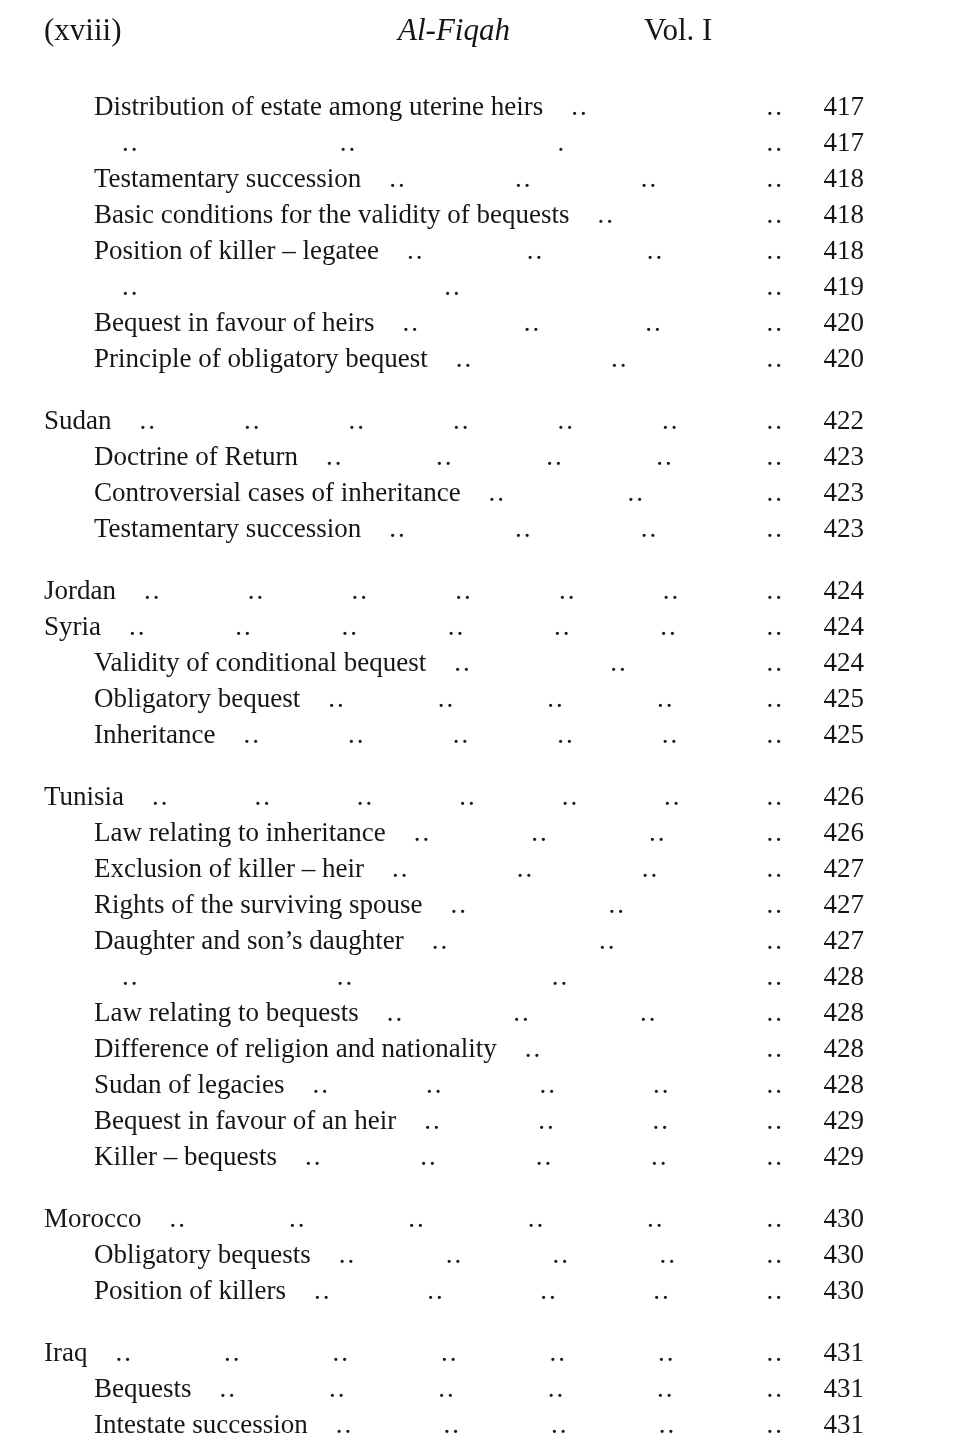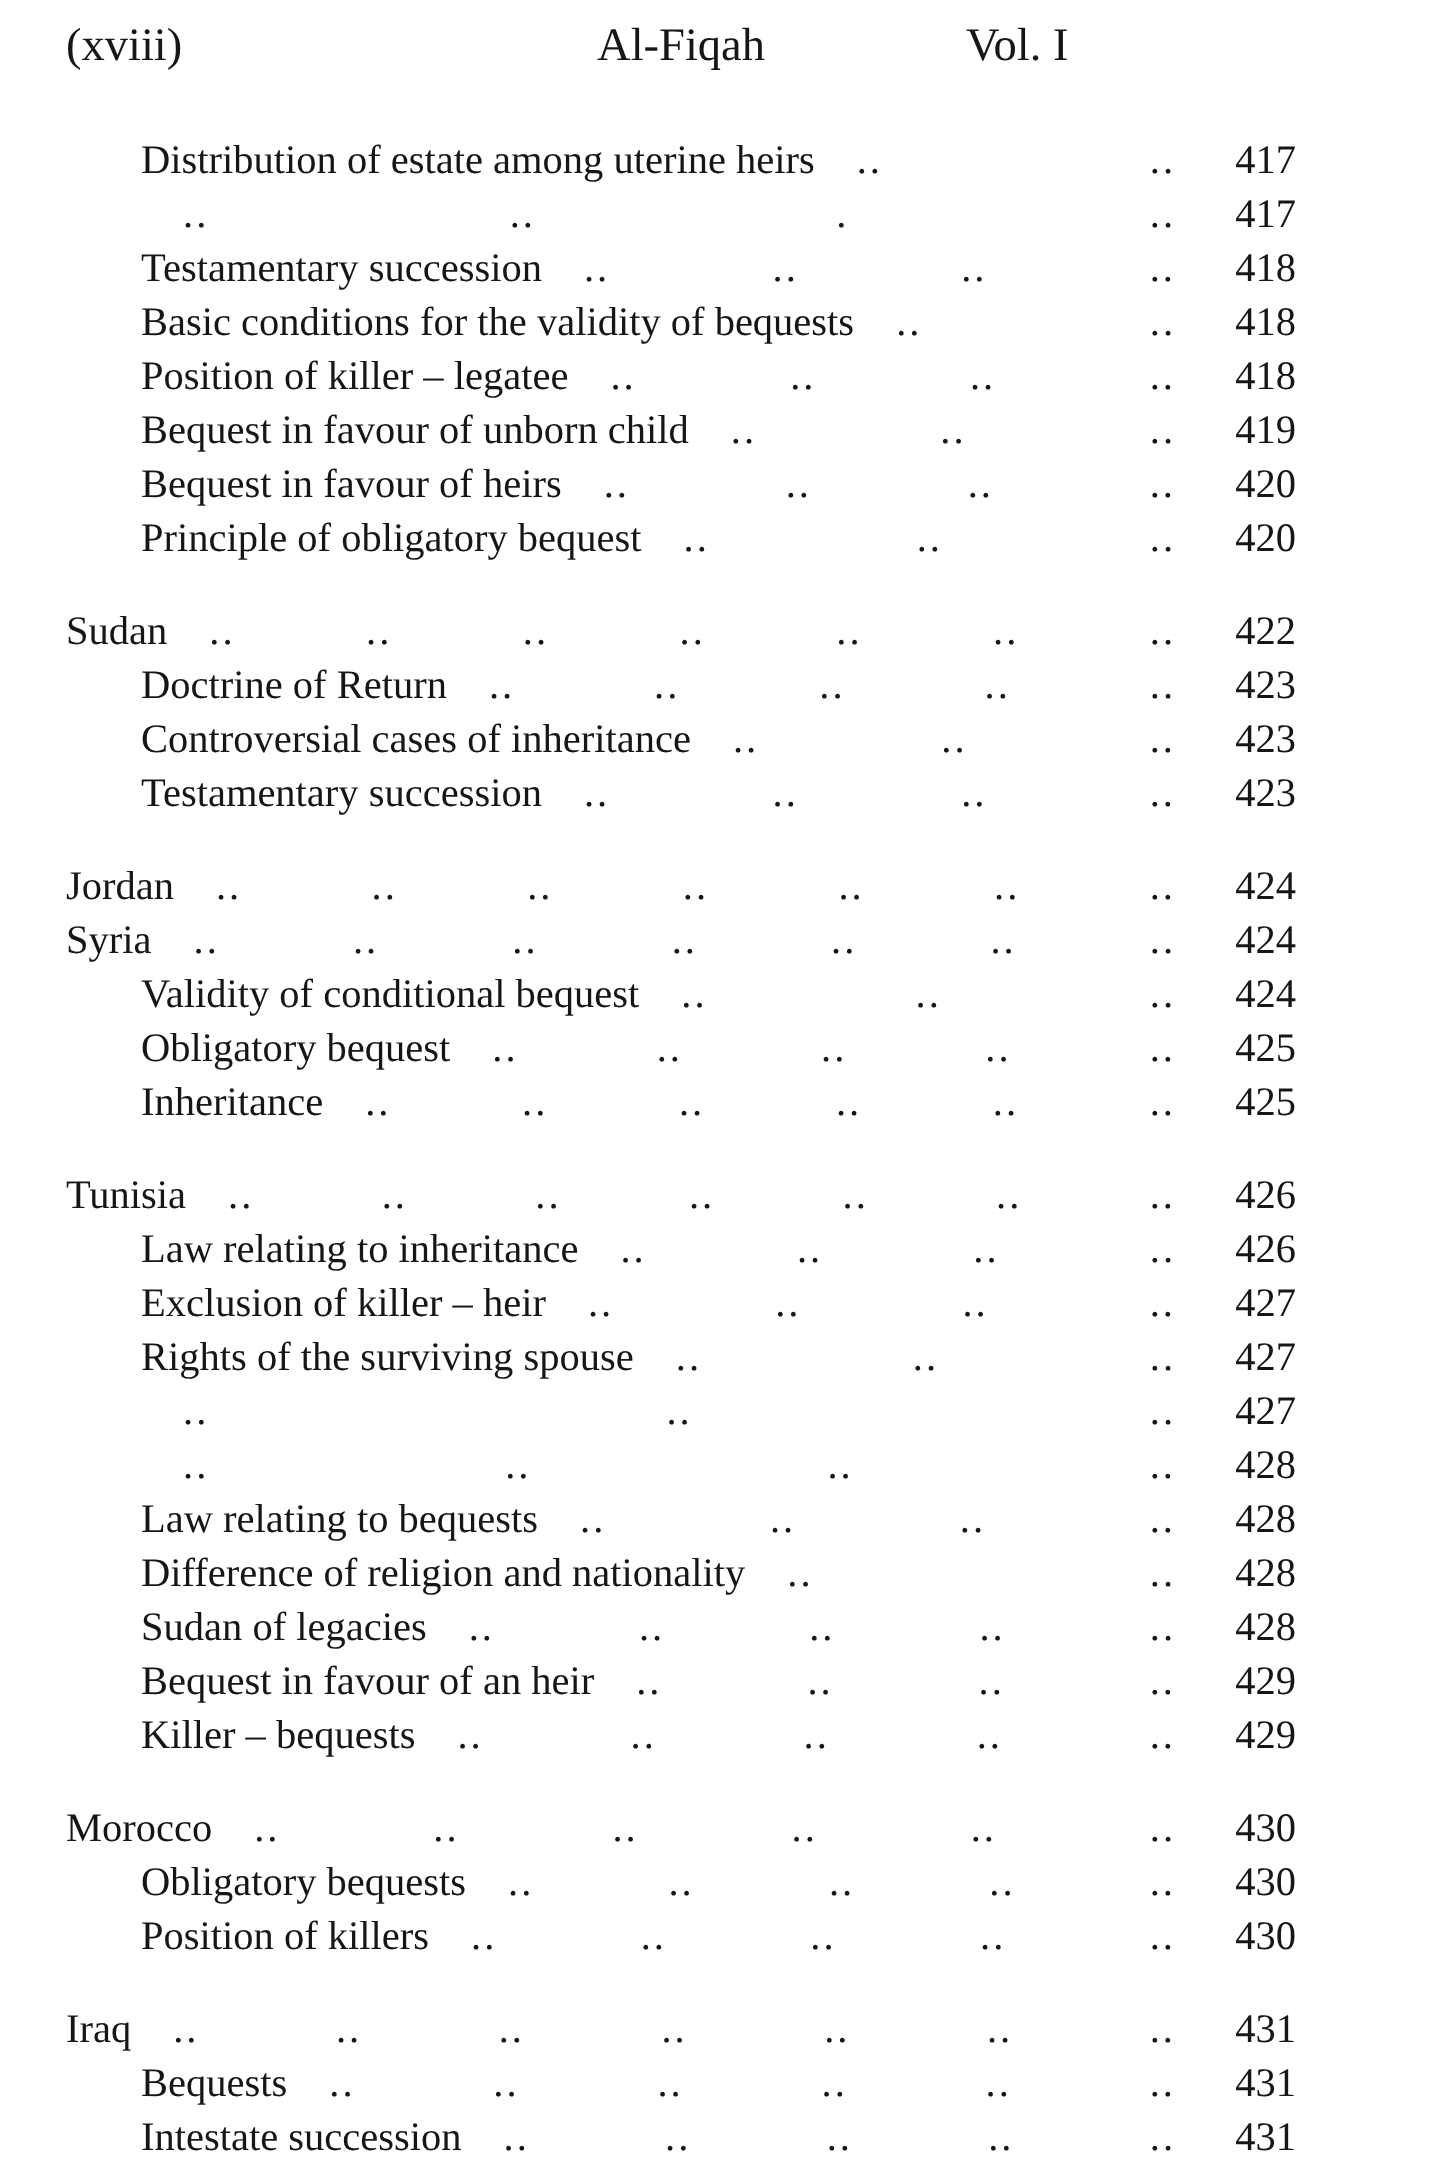--- a/index.html
+++ b/index.html
@@ -17,21 +17,21 @@
     padding: 12px 96px 16px 44px;
   }
   .header {
     display: flex;
     align-items: baseline;
     font-size: 31px;
     line-height: 36px;
     margin-bottom: 40px;
   }
   .header .h-left  { width: 220px; text-align: left; }
-  .header .h-center { flex: 1; text-align: center; }
+  .header .h-center { flex: 1; text-align: center; font-style: italic; }
   .header .h-right { width: 220px; text-align: left; }
   .group { margin-bottom: 26px; }
   .group:last-child { margin-bottom: 6px; }
   .row {
     display: flex;
     align-items: flex-start;
     font-size: 27px;
     line-height: 36px;
     white-space: nowrap;
   }
@@ -103,21 +103,20 @@
           <span class="label">Position of killer – legatee</span>
           <span class="leader">
             <span class="dots">..</span>
             <span class="dots">..</span>
             <span class="dots">..</span>
             <span class="dots">..</span>
           </span>
           <span class="page-num">418</span>
         </div>
         <div class="row indent">
-          <span class="label">Bequest in favour of unborn child</span>
           <span class="leader">
             <span class="dots">..</span>
             <span class="dots">..</span>
             <span class="dots">..</span>
           </span>
           <span class="page-num">419</span>
         </div>
         <div class="row indent">
           <span class="label">Bequest in favour of heirs</span>
           <span class="leader">
@@ -280,20 +279,21 @@
         <div class="row indent">
           <span class="label">Rights of the surviving spouse</span>
           <span class="leader">
             <span class="dots">..</span>
             <span class="dots">..</span>
             <span class="dots">..</span>
           </span>
           <span class="page-num">427</span>
         </div>
         <div class="row indent">
+          <span class="label">Daughter and son’s daughter</span>
           <span class="leader">
             <span class="dots">..</span>
             <span class="dots">..</span>
             <span class="dots">..</span>
           </span>
           <span class="page-num">427</span>
         </div>
         <div class="row indent">
           <span class="leader">
             <span class="dots">..</span>

